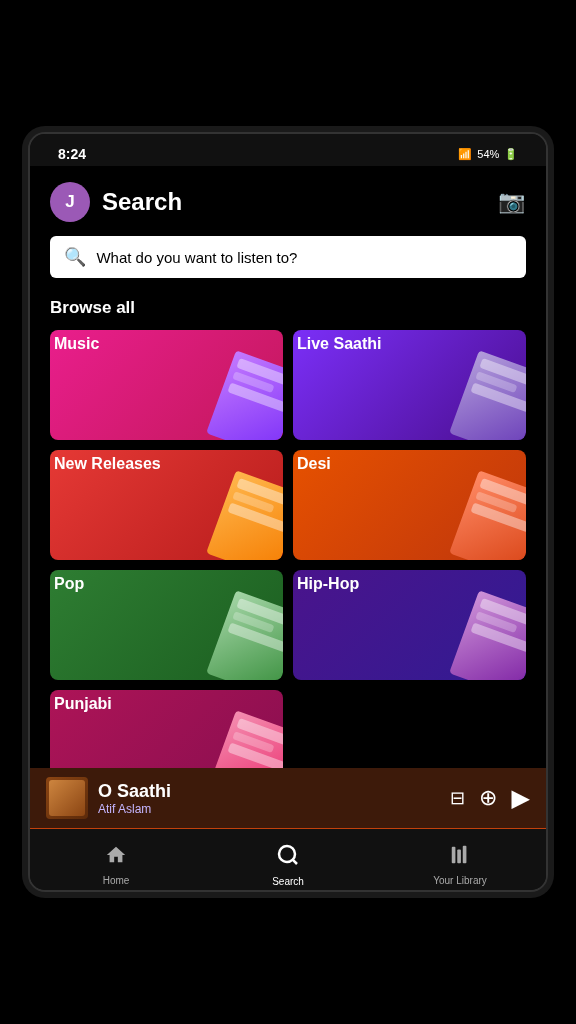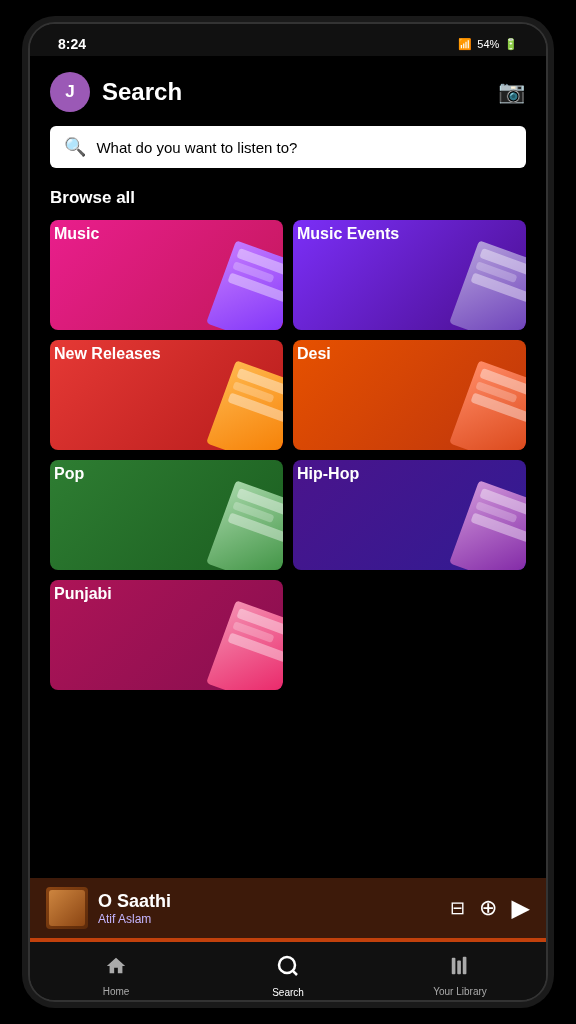--- a/index.html
+++ b/index.html
@@ -10,23 +10,23 @@
       height: 1024px;
       background: #000;
       display: flex;
       justify-content: center;
       align-items: center;
       font-family: -apple-system, 'Helvetica Neue', Arial, sans-serif;
     }
 
     .phone-frame {
       width: 520px;
-      height: 980px;
+      height: 760px;
       background: #111;
-      border-radius: 27px;
+      border-radius: 17px;
       overflow: hidden;
       position: relative;
       border: 2px solid #333;
       box-shadow: 0 0 0 6px #1a1a1a, 0 0 40px rgba(0,0,0,0.8);
     }
 
     
     .status-bar {
       display: flex;
       justify-content: space-between;
@@ -306,21 +306,21 @@
     .np-play { font-size: 24px; }
 
     
     .bottom-nav {
       background: #111;
       display: flex;
       justify-content: space-around;
       align-items: center;
       padding: 8px 0 6px;
       height: 70px;
-      border-top: 4px solid #c2410c;
+      border-top: 1px solid #c2410c;
     }
     .nav-item {
       display: flex;
       flex-direction: column;
       align-items: center;
       gap: 3px;
       cursor: pointer;
       flex: 1;
     }
     .nav-icon {
@@ -372,21 +372,21 @@
         <div class="card-art card-art-music">
           <div class="art-inner">
             <div class="art-line"></div>
             <div class="art-line-2"></div>
             <div class="art-line"></div>
           </div>
         </div>
       </div>
 
       <div class="category-card card-live">
-        <span class="category-card-label">Music Events</span>
+        <span class="category-card-label">Live Saathi</span>
         <div class="card-art card-art-live">
           <div class="art-inner">
             <div class="art-line"></div>
             <div class="art-line-2"></div>
             <div class="art-line"></div>
           </div>
         </div>
       </div>
 
 

